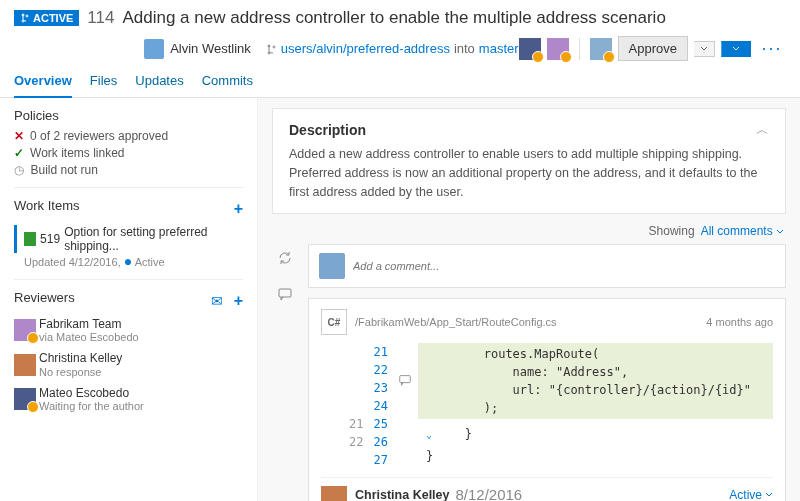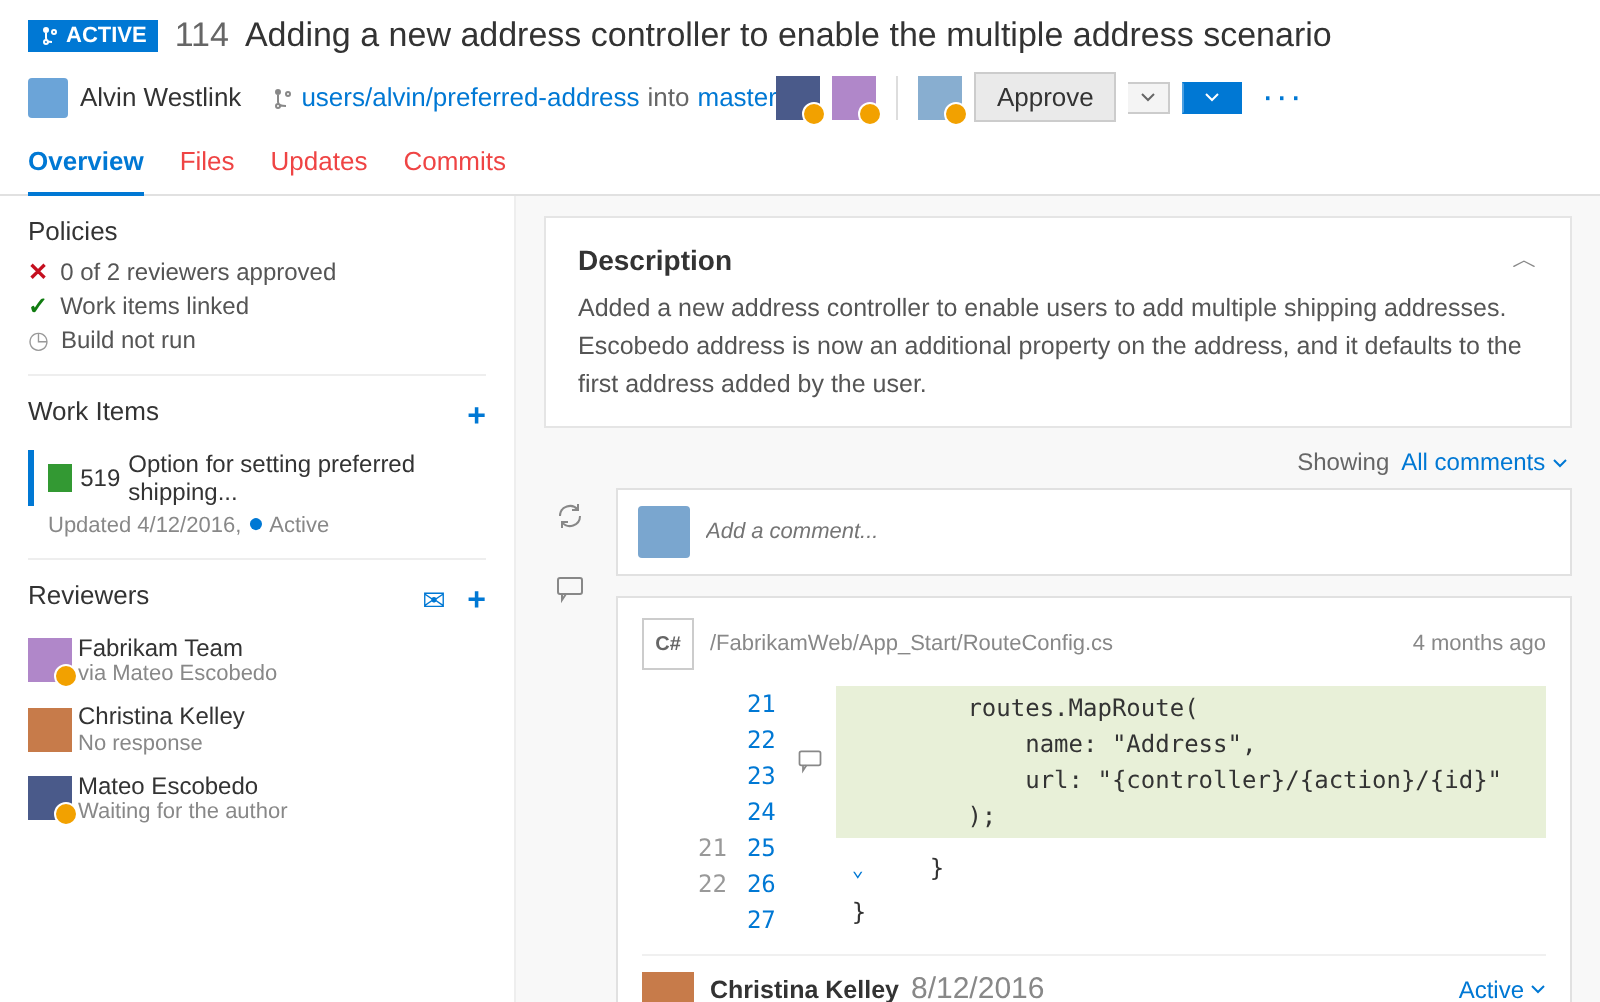--- a/index.html
+++ b/index.html
@@ -2,38 +2,38 @@
 <html><head>
 <meta charset="utf-8">
 <style>
   * { box-sizing: border-box; margin: 0; padding: 0; }
   body { font-family: "Segoe UI", Arial, sans-serif; font-size: 13px; color: #333; background: #fff; width: 800px; }
   .header { padding: 8px 14px 0 14px; }
   .title-row { display: flex; align-items: center; gap: 8px; margin-bottom: 8px; }
   .badge-active { background: #0078d4; color: #fff; font-size: 11px; font-weight: 600; padding: 2px 6px; display: flex; align-items: center; gap: 3px; }
   .pr-id { color: #666; font-size: 17px; }
   .pr-title { font-size: 17px; color: #333; font-weight: 400; }
-  .meta-row { display: flex; align-items: center; justify-content: flex-start; margin-bottom: 6px; }
+  .meta-row { display: flex; align-items: center; justify-content: flex-end; margin-bottom: 6px; }
   .meta-left { display: flex; align-items: center; gap: 14px; }
   .author { display: flex; align-items: center; gap: 6px; color: #333; }
   .avatar { width: 20px; height: 20px; background: #6ba4d8; display: inline-block; border-radius: 2px; }
   .branch-info { display: flex; align-items: center; gap: 4px; color: #666; }
   .link { color: #0078d4; cursor: pointer; }
   .meta-right { display: flex; align-items: center; gap: 6px; }
   .rev-avatar { width: 22px; height: 22px; background: #9a7bbd; position: relative; display: inline-block; }
   .rev-avatar.orange::after { content: ""; position: absolute; right: -3px; bottom: -3px; width: 10px; height: 10px; background: #f2a100; border-radius: 50%; border: 1px solid #fff; }
   .divider-v { width: 1px; height: 22px; background: #ddd; margin: 0 4px; }
   .btn { display: inline-flex; align-items: center; gap: 5px; padding: 4px 10px; font-size: 13px; cursor: pointer; border: 1px solid #ccc; background: #f4f4f4; }
   .btn-approve { background: #eaeaea; }
   .btn-dd { padding: 4px 6px; border-left: none; }
   .btn-primary { background: #0078d4; color: #fff; border-color: #0078d4; }
   .btn-primary.dd { border-left: 1px solid rgba(255,255,255,0.3); }
   .ellipsis { color: #0078d4; font-size: 18px; letter-spacing: 1px; cursor: pointer; padding: 0 4px; }
   .tabs { display: flex; gap: 18px; border-bottom: 1px solid #e1e1e1; padding: 0 14px; }
-  .tab { padding: 6px 0 8px 0; font-size: 13px; color: #ef4444; cursor: pointer; }
+  .tab { padding: 6px 0 8px 0; font-size: 13px; color: #0369a1; cursor: pointer; }
   .tab.active { color: #0078d4; font-weight: 600; border-bottom: 2px solid #0078d4; margin-bottom: -1px; }
   .body { display: flex; }
   .sidebar { width: 258px; padding: 10px 14px; border-right: 1px solid #eee; }
   .section-title { font-weight: 400; font-size: 13px; margin-bottom: 6px; }
   .policy-line { display: flex; align-items: center; gap: 6px; font-size: 12px; color: #555; margin-bottom: 3px; }
   .x-red { color: #c50f1f; font-weight: bold; }
   .check-green { color: #107c10; font-weight: bold; }
   .clock-gray { color: #999; }
   .hr { border: none; border-top: 1px solid #eee; margin: 10px 0; }
   .section-head { display: flex; align-items: center; justify-content: space-between; margin-bottom: 6px; }
@@ -199,21 +199,21 @@
         </div>
     </div>
   </div>
 
   <div class="main">
     <div class="card">
       <div class="card-head">
         <span class="card-title">Description</span>
         <span class="chev">︿</span>
       </div>
-      <div class="desc-body">Added a new address controller to enable users to add multiple shipping addresses.  Escobedo address is now an additional property on the address, and it defaults to the first address added by the user.</div>
+      <div class="desc-body">Added a new address controller to enable users to add multiple shipping shipping.  Preferred address is now an additional property on the address, and it defaults to the first address added by the user.</div>
     </div>
 
     <div class="showing-row">
       <span>Showing</span>
       <span class="link"><span>All comments</span> <svg width="8" height="6" viewBox="0 0 8 6" style="display:inline">
             <path d="M1 1l3 3 3-3" stroke="#0078d4" fill="none"></path>
           </svg></span>
     </div>
 
     <div class="thread-area">

